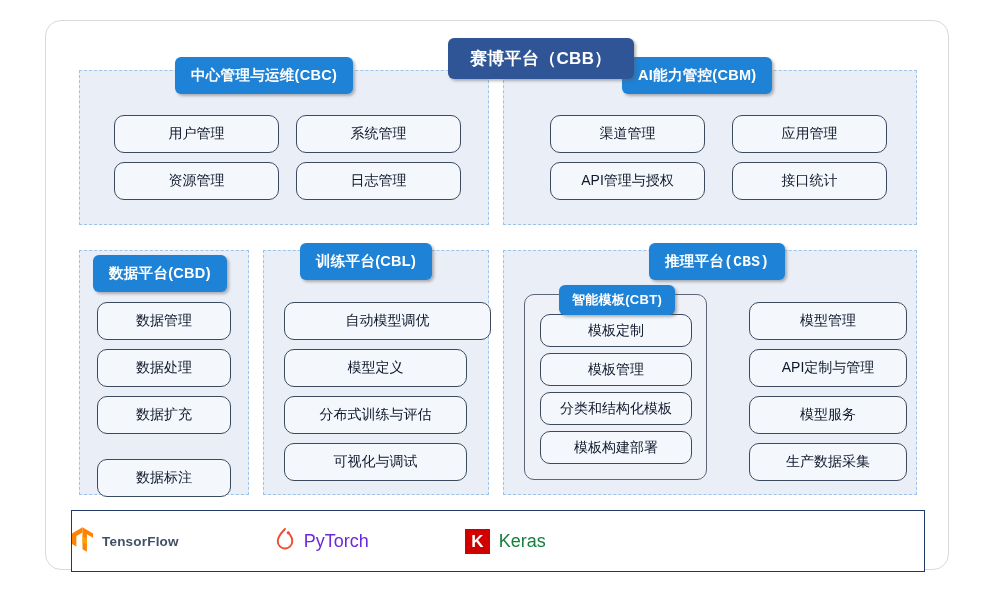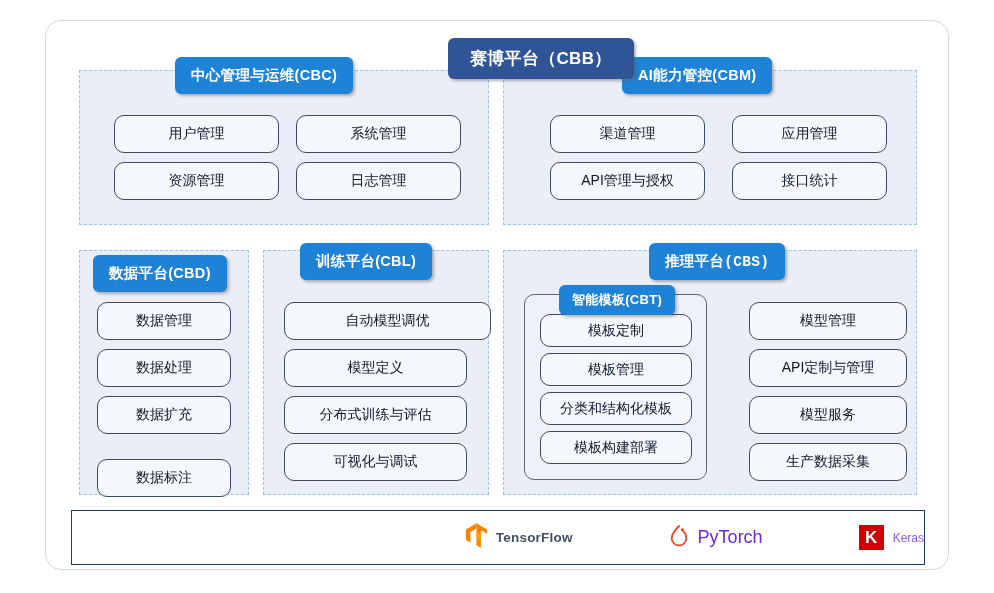--- a/index.html
+++ b/index.html
@@ -94,27 +94,27 @@
     padding: 6px 13px;
     z-index: 16;
   }
 
   
   #frameworks-bar {
     position: absolute;
     left: 25px;
     top: 489px;
     width: 854px;
-    height: 55px;
+    height: 62px;
     border: 1.5px solid #1f3864;
     background: #ffffff;
     box-sizing: border-box;
     display: flex;
     align-items: center;
-    justify-content: flex-end;
+    justify-content: flex-start;
     gap: 96px;
   }
   .logo {
     display: flex;
     align-items: center;
     gap: 9px;
   }
   .logo-text {
     font-size: 17px;
     color: #3a3a3a;
@@ -132,21 +132,21 @@
     background: #d00000;
     color: #ffffff;
     font-size: 17px;
     font-weight: bold;
     display: flex;
     align-items: center;
     justify-content: center;
     line-height: 1;
   }
   #pytorch-text { font-size: 18px; color: #6d28d9; }
-  #keras-text   { font-size: 12px; color: #8b5cf6; }
+  #keras-text   { font-size: 18px; color: #15803d; }
 </style>
 </head>
 <body>
 
 <div id="diagram-root">
 
   <div class="badge" id="title-badge">赛博平台（CBB）</div>
 
   <div class="panel" style="left:33px; top:49px; width:410px; height:155px;"></div>
   <div class="badge panel-badge" style="left:129px; top:36px;">中心管理与运维(CBC)</div>

